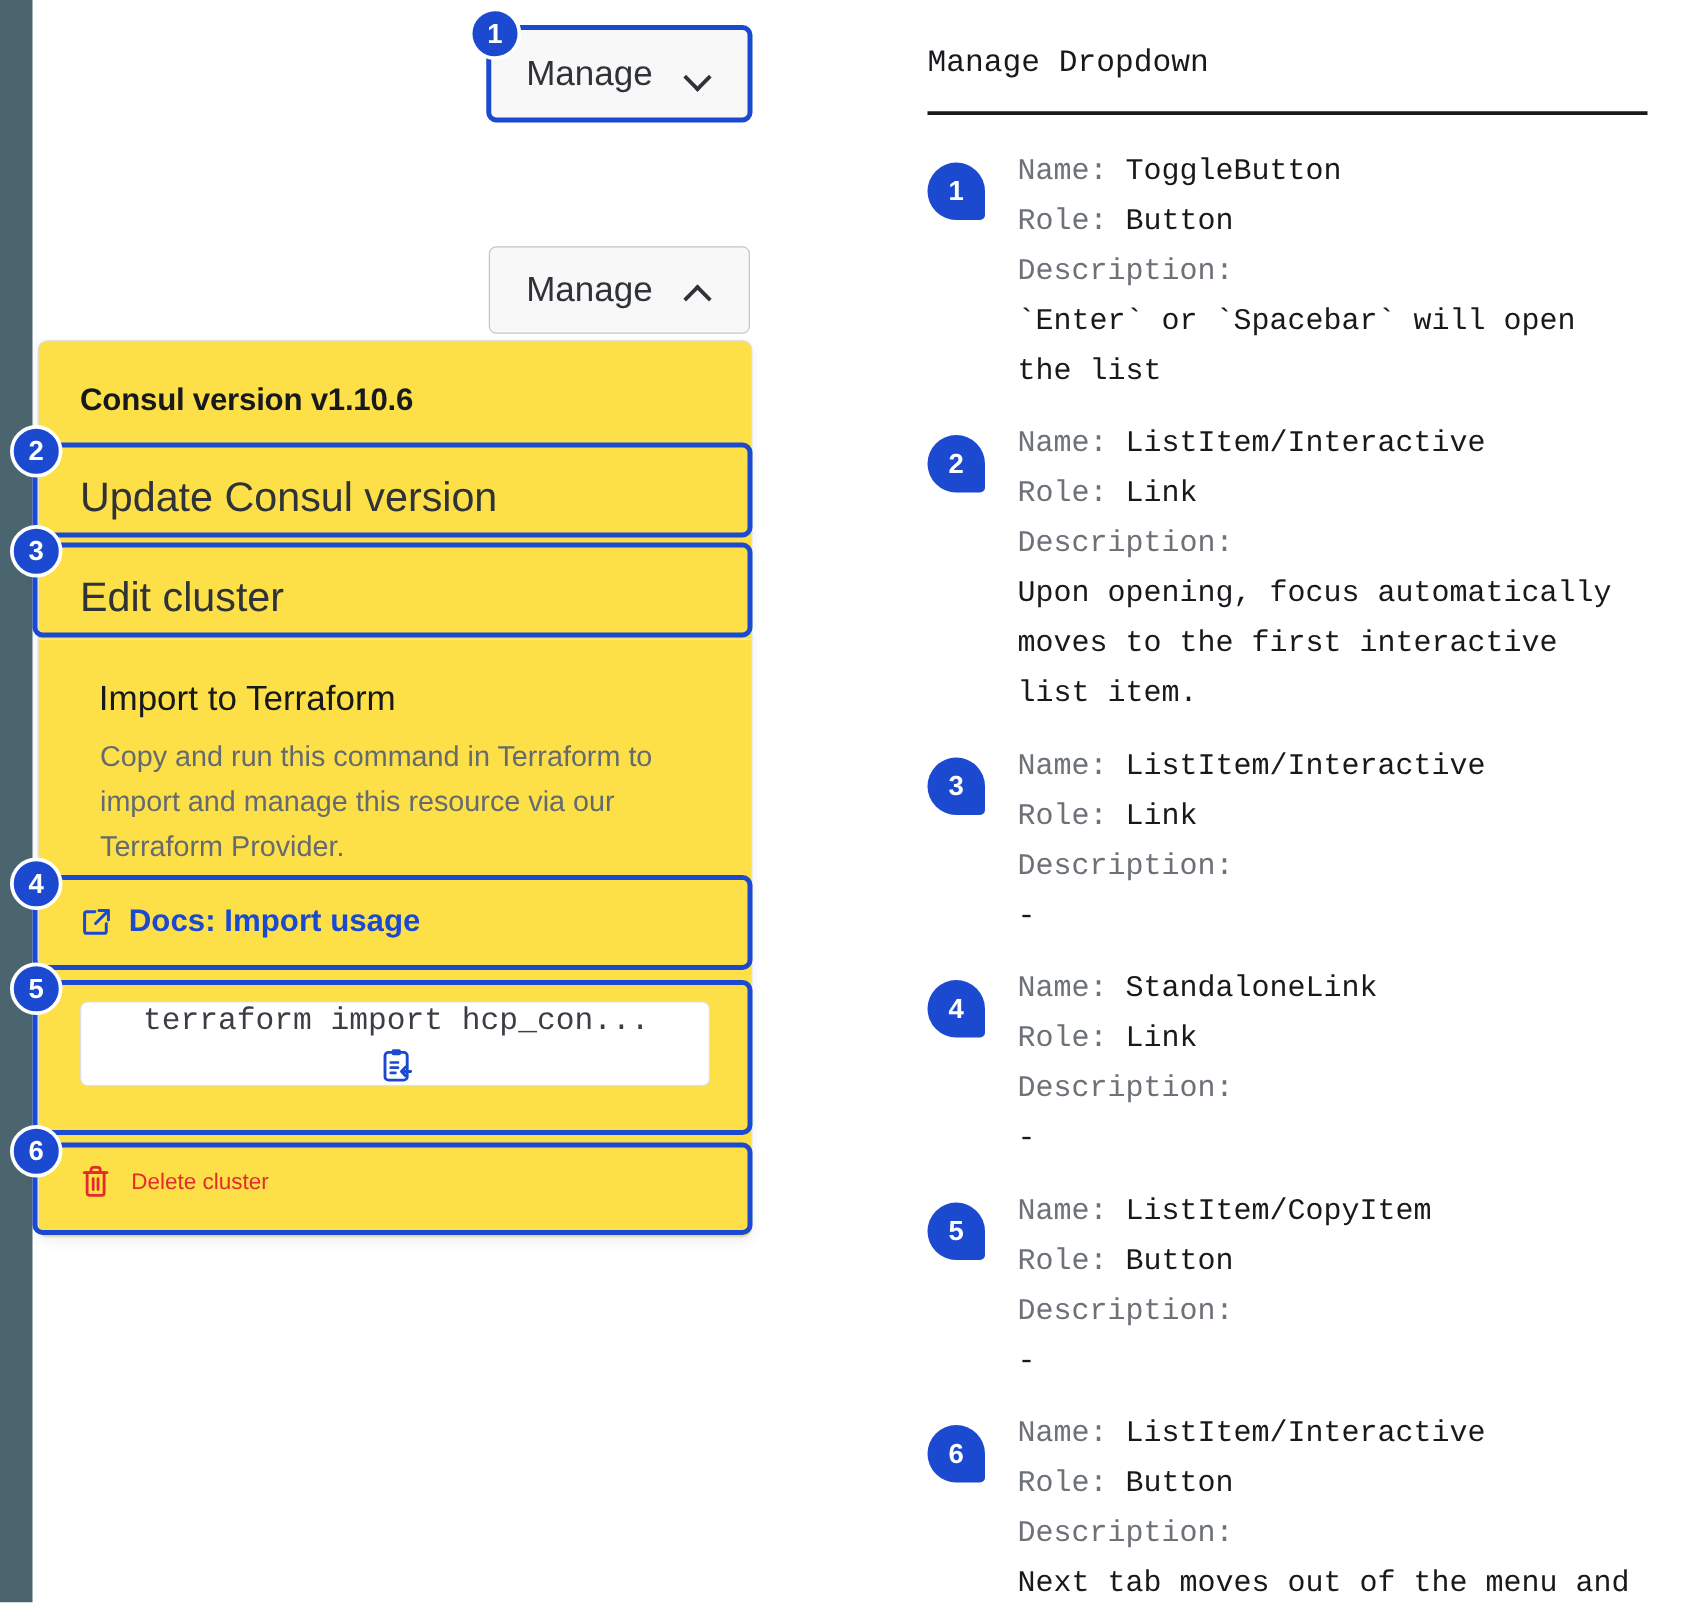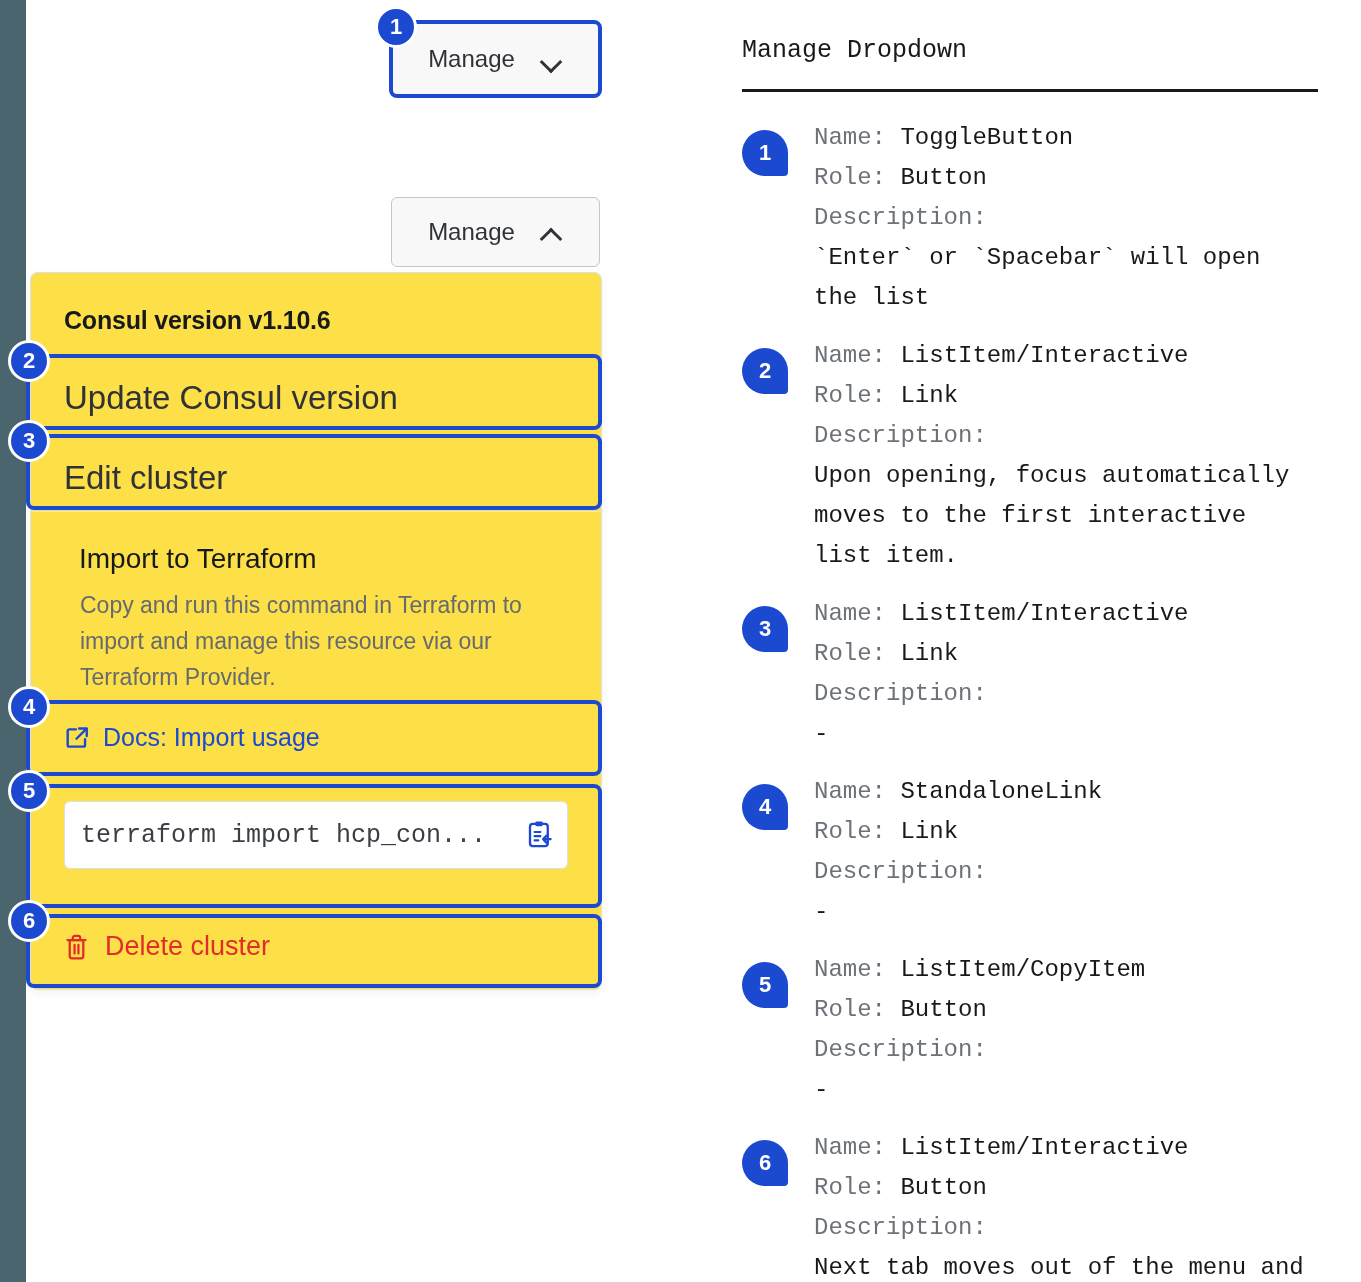--- a/index.html
+++ b/index.html
@@ -19,21 +19,21 @@
   }
 
   
   .btn-manage {
     position: absolute;
     background: #f8f8f8;
     border: 1px solid #c2c7cc;
     border-radius: 6px;
     display: flex; align-items: center; justify-content: center;
     gap: 26px;
-    font-size: 24px;
+    font-size: 28px;
     color: #2f3237;
     font-family: "Liberation Sans", sans-serif;
   }
   #manage-closed { left: 391px; top: 22px; width: 209px; height: 74px; }
   #manage-open   { left: 391px; top: 197px; width: 209px; height: 70px; }
 
   .chev {
     width: 22px; height: 13px;
     position: relative;
   }
@@ -81,46 +81,47 @@
   }
   .dd-desc {
     position: absolute; left: 49px; top: 314px;
     width: 510px;
     font-size: 23px; line-height: 36px; color: #656a70;
   }
 
   .dd-link {
     position: absolute; left: 33px; top: 450px;
     display: flex; align-items: center; gap: 13px;
-    font-size: 25px; color: #1b4ad0; font-weight: normal;
+    font-size: 25px; color: #1b4ad0; font-weight: bold;
     cursor: pointer;
   }
   .icon-docs { width: 26px; height: 26px; display: block; }
 
   .copy-field {
     position: absolute; left: 33px; top: 528px;
     width: 504px; height: 68px;
     border: 1px solid #dcdfe3;
     border-radius: 6px;
     background: #fff;
     display: flex; align-items: center;
     padding: 0 14px 0 16px;
+    flex-direction: column;
   }
   .copy-text {
     flex: 1;
     font-family: "Liberation Mono", "DejaVu Sans Mono", monospace;
     font-size: 25px; color: #3b3f45;
     white-space: nowrap; overflow: hidden;
   }
   .icon-copy { width: 28px; height: 30px; flex: none; }
 
   .dd-delete {
     position: absolute; left: 33px; top: 658px;
     display: flex; align-items: center; gap: 16px;
-    font-size: 27px; color: #e02c2c;
+    font-size: 18px; color: #e02c2c;
     cursor: pointer;
   }
   .icon-trash { width: 25px; height: 28px; display: block; }
 
   
   .hl {
     position: absolute;
     border: 4px solid #1b4ad0;
     border-radius: 8px;
     pointer-events: none;

